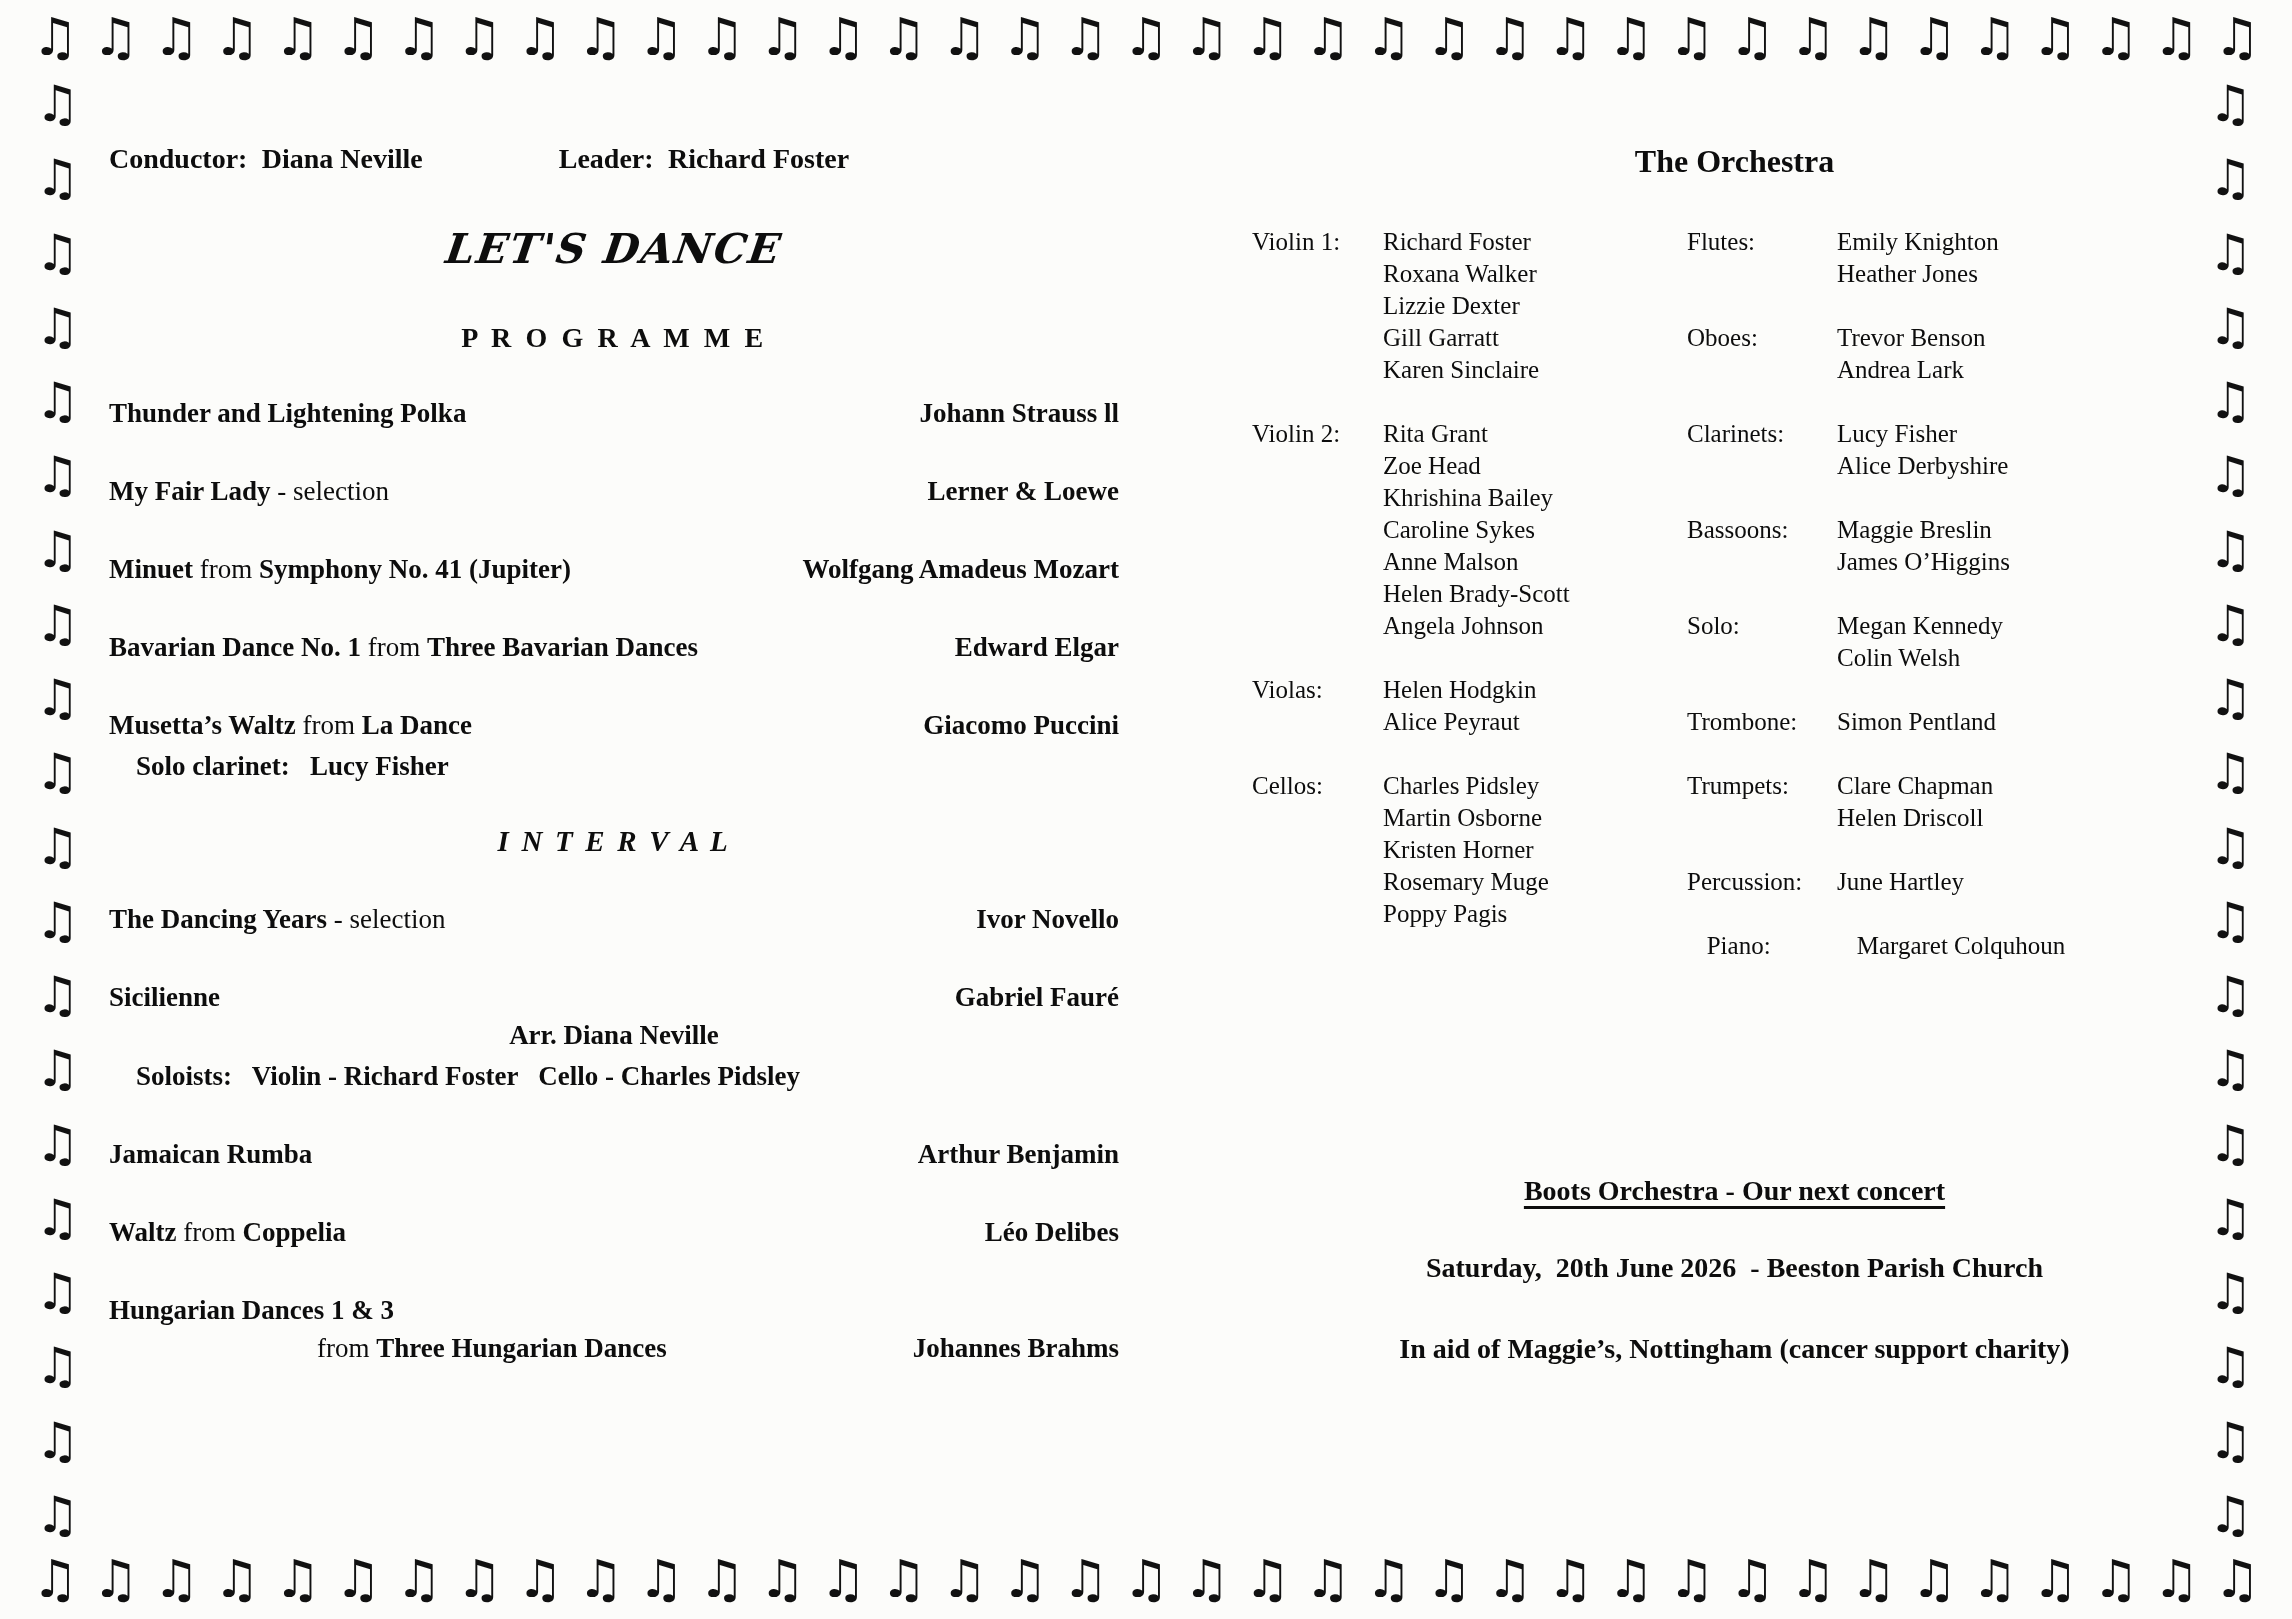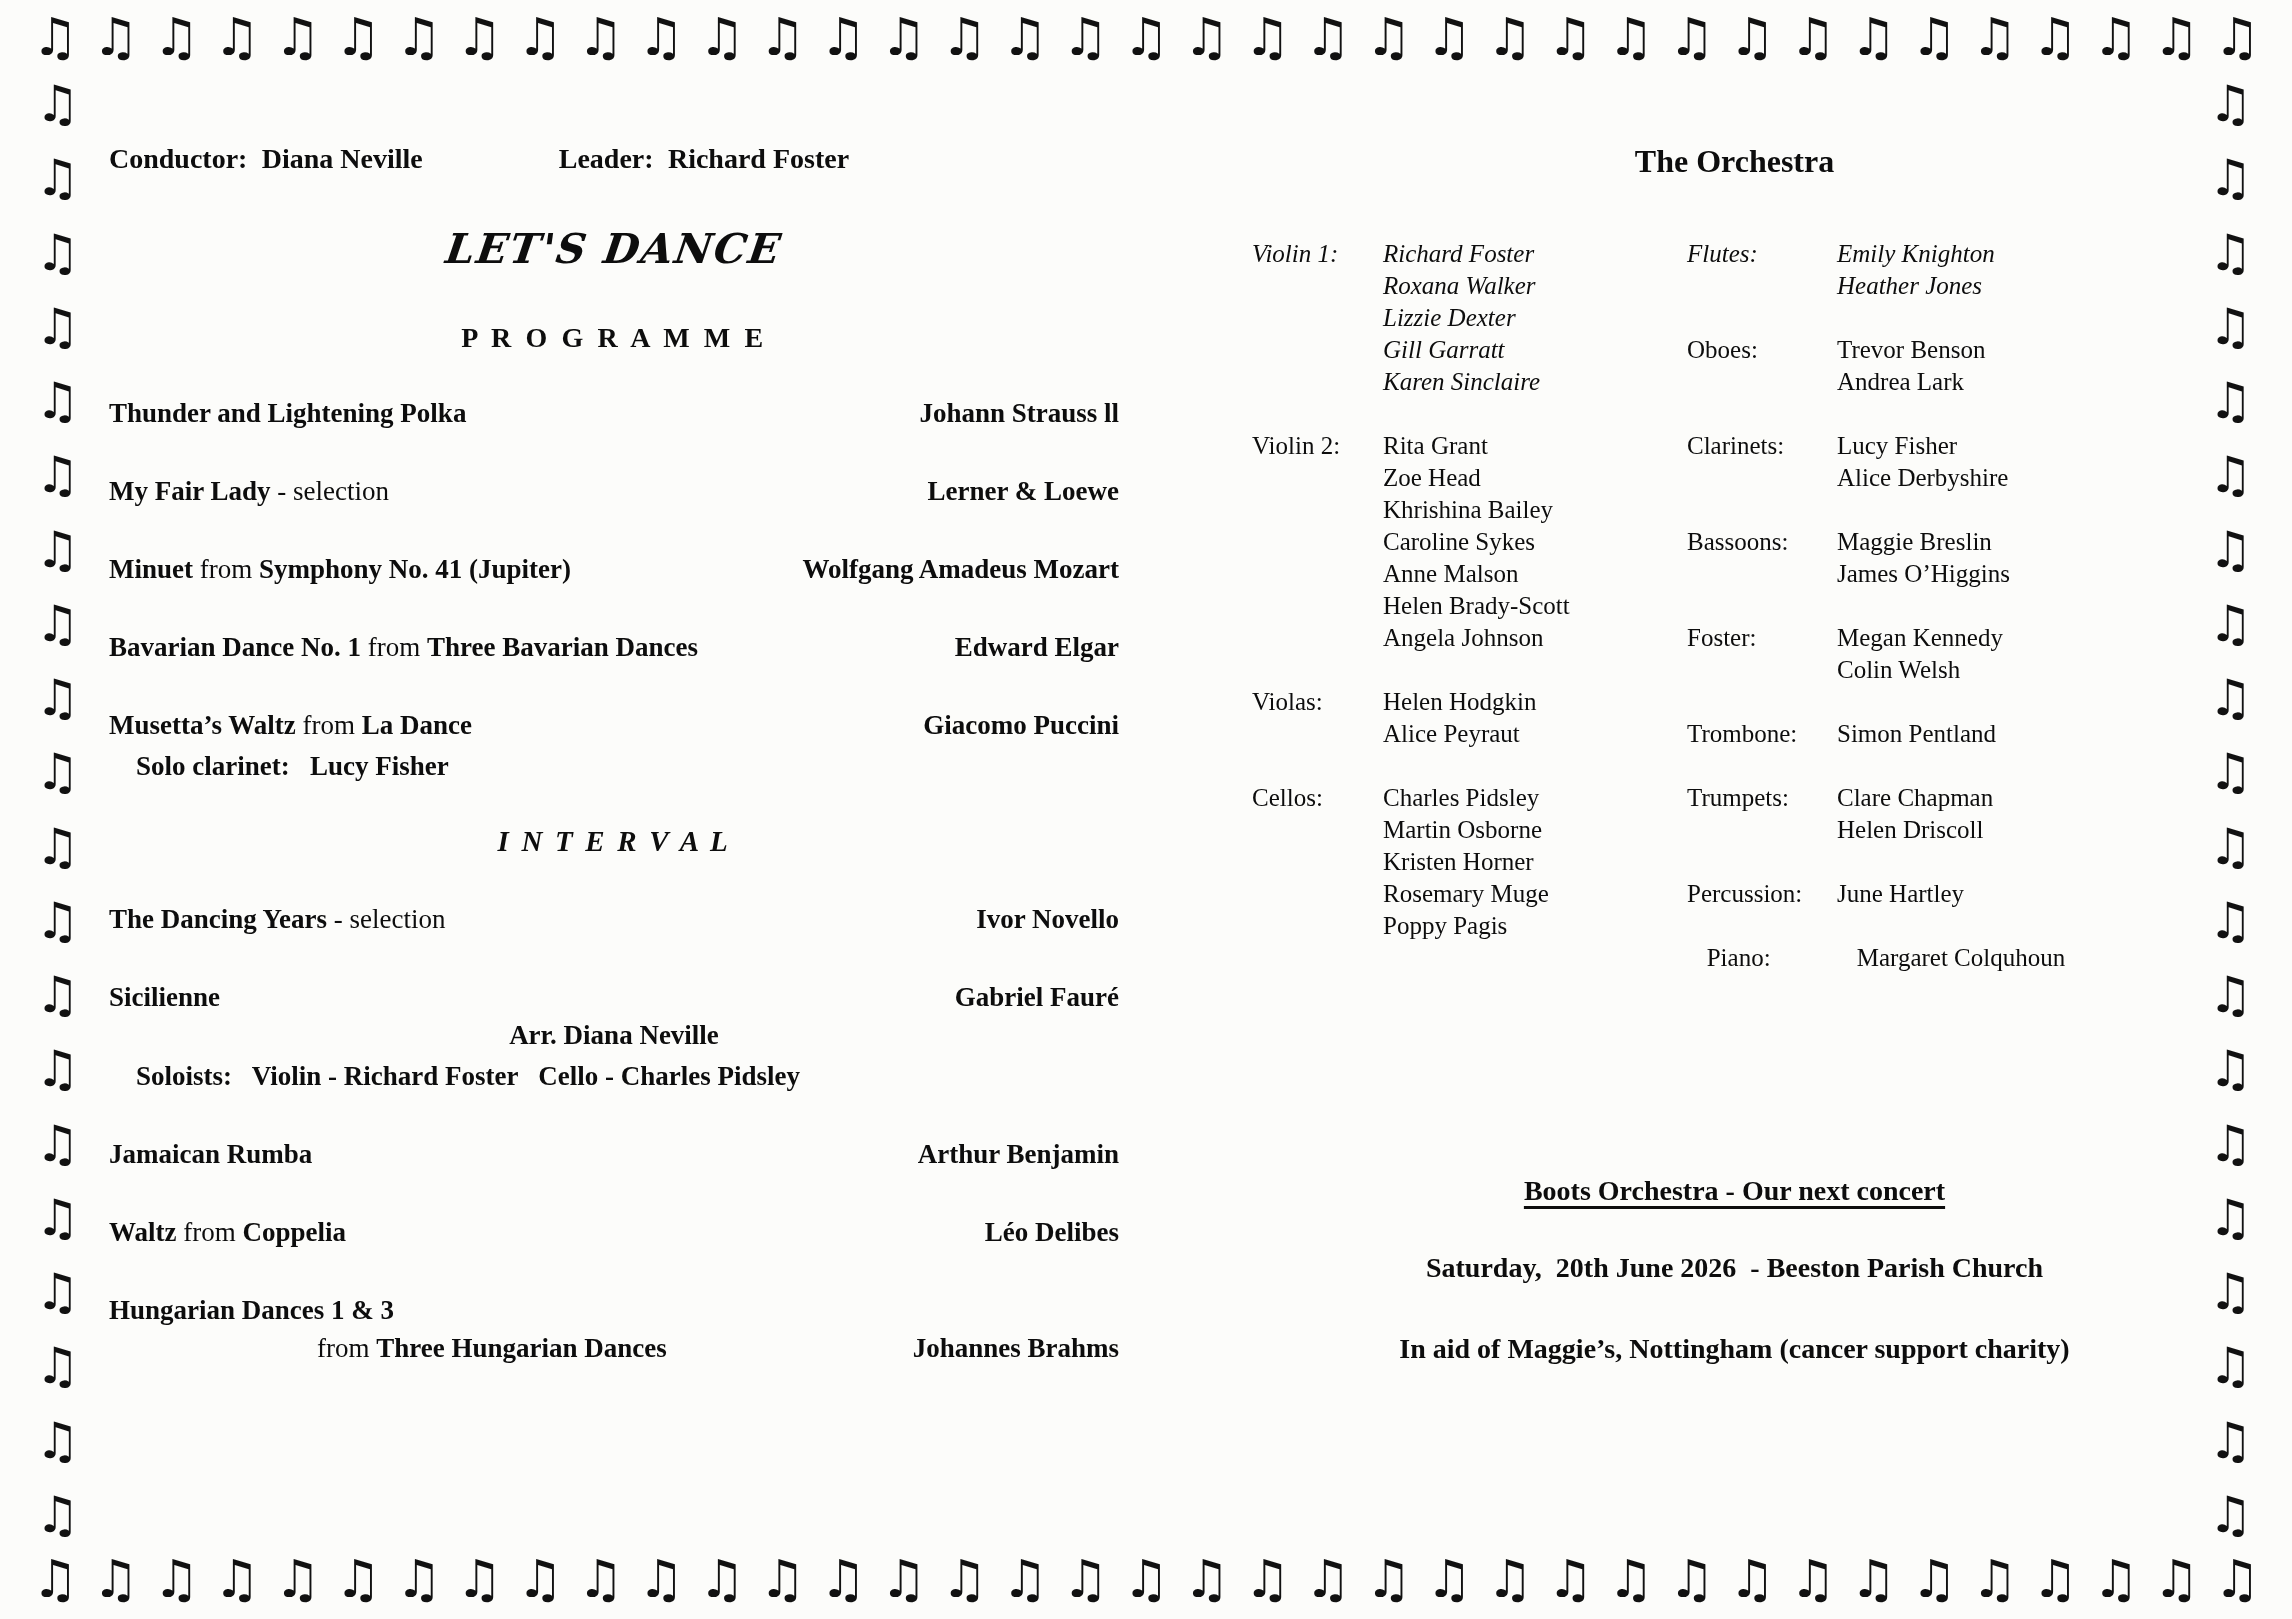--- a/index.html
+++ b/index.html
@@ -49,21 +49,21 @@
   .hung-line2 { margin-top:3.6px; }
   .hung-line2 .t { margin-left:208px; }
 
   
   .right-col { position:absolute; left:1252px; top:142px; width:965px; }
   .orch-heading { text-align:center; font-weight:bold; font-size:32px; line-height:39px; }
   .orch-cols { display:flex; margin-top:45px; }
   .col-strings { width:435px; }
   .col-winds { flex:1; }
   .orch-group { margin-top:32px; }
-  .orch-group.g-first { margin-top:12px;font-style:italic; }
+  .orch-group.g-first { margin-top:0; }
   .orch-row { display:flex; align-items:baseline; font-size:25px; line-height:32px; }
   .orch-label { display:inline-block; width:131px; flex:0 0 131px; }
   .col-winds .orch-label { width:150px; flex:0 0 150px; }
   .orch-name { white-space:nowrap; }
   .piano-row { padding-left:19.7px; }
 
   
   .footer { position:absolute; left:1252px; top:1173px; width:965px; text-align:center; }
   .footer-heading { font-weight:bold; font-size:28px; line-height:36px; text-decoration:underline; text-decoration-thickness:2.7px; text-underline-offset:6.3px; }
   .footer-line { font-weight:bold; font-size:28px; line-height:36px; white-space:pre-wrap; }
@@ -420,21 +420,21 @@
               <span class="orch-label">Bassoons:</span>
               <span class="orch-name">Maggie Breslin</span>
             </div>
           <div class="orch-row">
               <span class="orch-label"></span>
               <span class="orch-name">James O’Higgins</span>
             </div>
         </div>
         <div class="orch-group">
           <div class="orch-row">
-              <span class="orch-label">Foster:</span>
+              <span class="orch-label">Solo:</span>
               <span class="orch-name">Megan Kennedy</span>
             </div>
           <div class="orch-row">
               <span class="orch-label"></span>
               <span class="orch-name">Colin Welsh</span>
             </div>
         </div>
         <div class="orch-group">
           <div class="orch-row">
               <span class="orch-label">Trombone:</span>

